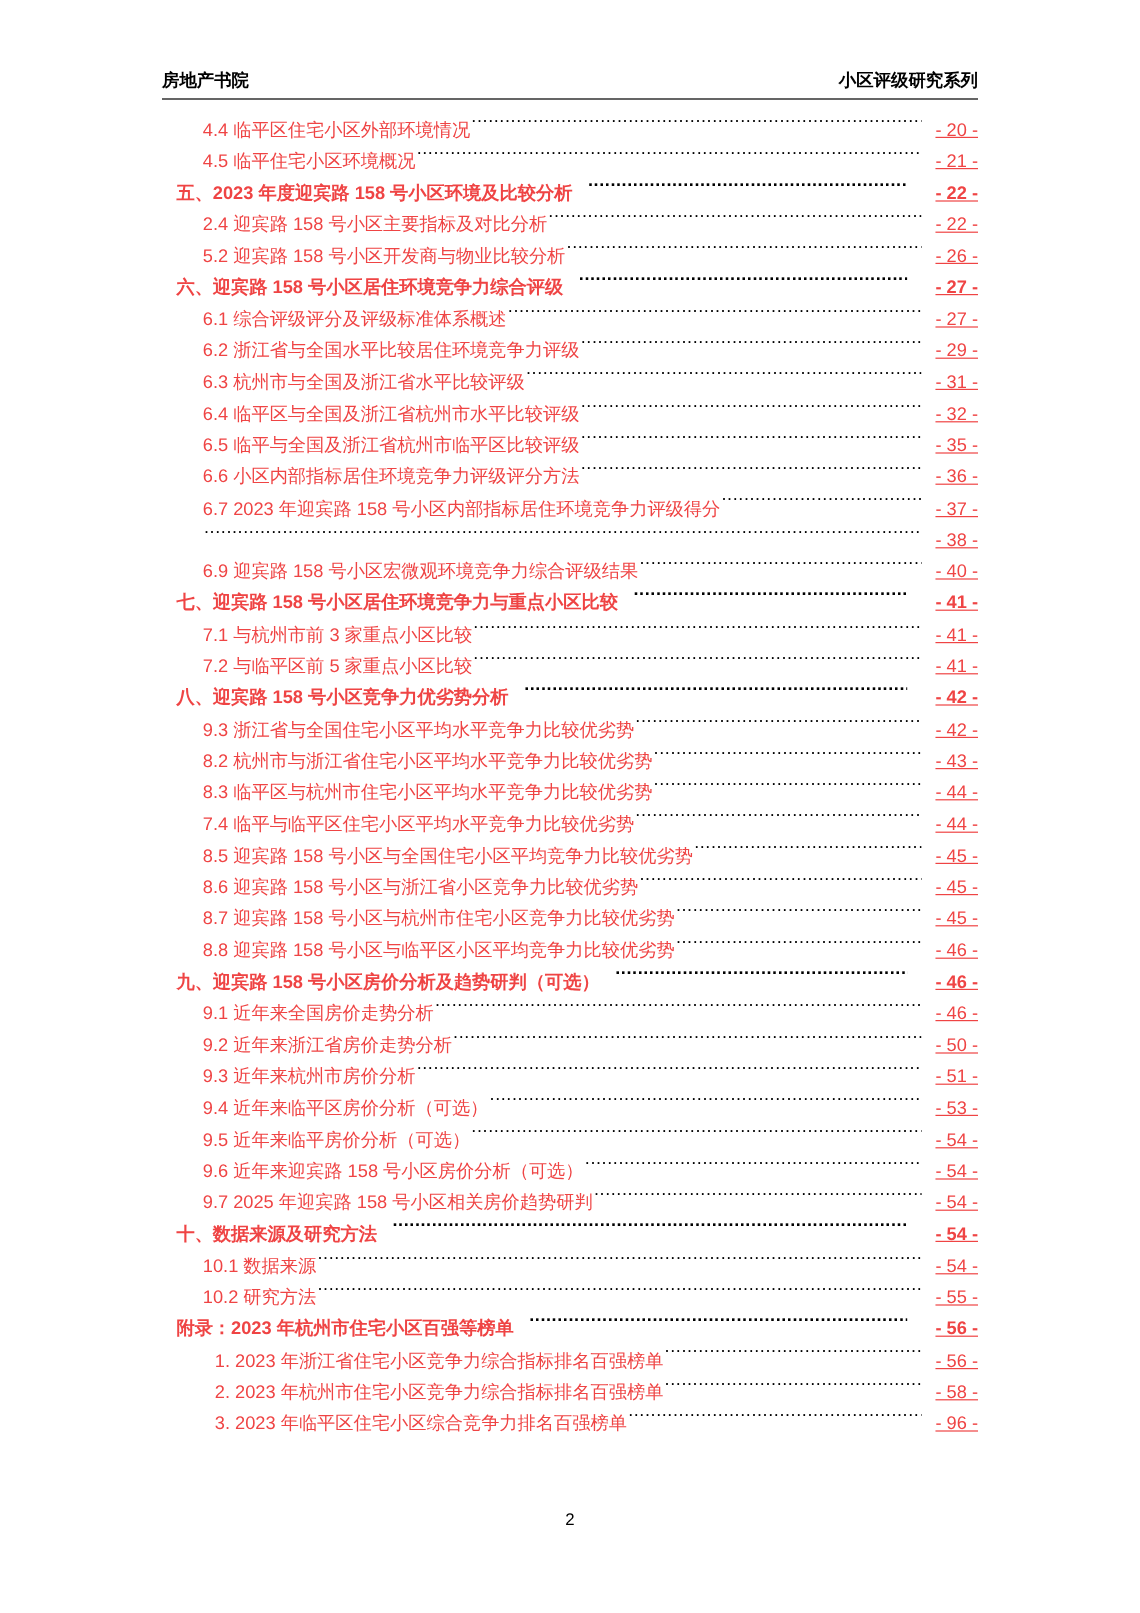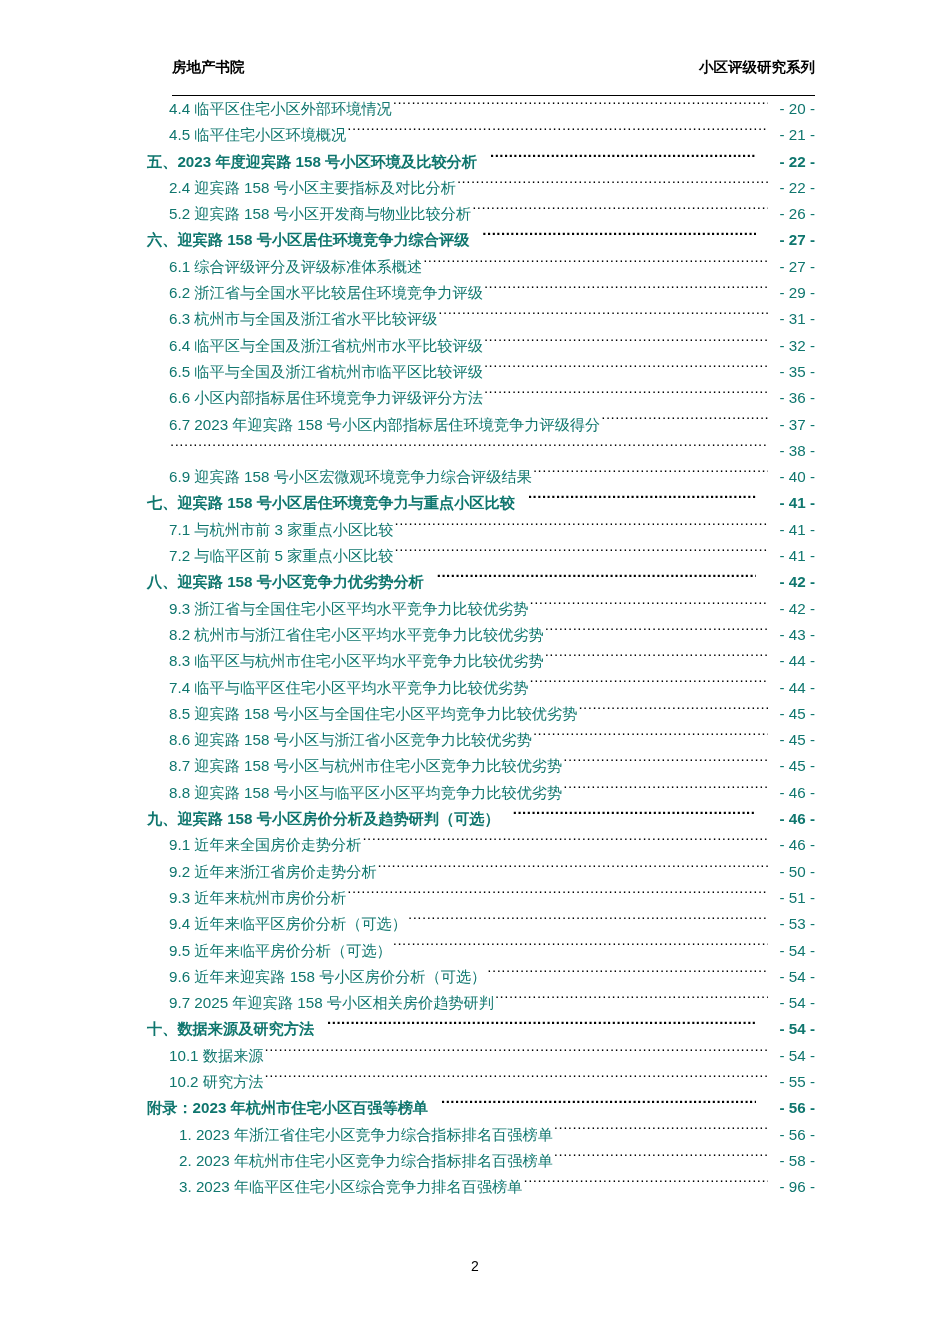--- a/index.html
+++ b/index.html
@@ -21,40 +21,39 @@
   .header {
     position: absolute;
     top: 58px;
     left: 135px;
     right: 135px;
     display: flex;
     justify-content: space-between;
     align-items: flex-end;
     font-size: 14.5px;
     color: #000000;
-    padding-bottom: 18px;
+    padding-bottom: 5px;
     border-bottom: 1.1px solid #000000;
     font-weight: bold;
-    margin-left: 37px;
   }
   .header-left, .header-right {
     white-space: nowrap;
   }
   .toc {
     position: absolute;
     top: 96px;
     left: 135px;
     width: 680px;
   }
   .toc-row {
     display: flex;
     align-items: baseline;
     font-size: 15.2px;
     line-height: 26.3px;
-    color: #0f766e;
+    color: #ef4444;
     white-space: nowrap;
   }
   .toc-row .indent {
     display: inline-block;
     flex: 0 0 auto;
   }
   .toc-row .label {
     flex: 0 0 auto;
   }
   .toc-row .leader {
@@ -71,20 +70,21 @@
     color: #000;
     position: absolute;
     left: 0;
     bottom: 0.12em;
     white-space: nowrap;
   }
   .toc-row .page-num {
     flex: 0 0 auto;
     text-align: right;
     min-width: 46px;
+    text-decoration: underline;
   }
   .lvl1 { font-weight: bold; gap: 12px; }
   .lvl1 .indent { width: 0px; }
   .lvl2 .indent { width: 34px; }
   .lvl2b .indent { width: 44px; }
   .footer-num {
     position: absolute;
     top: 1258px;
     left: 0;
     width: 950px;

